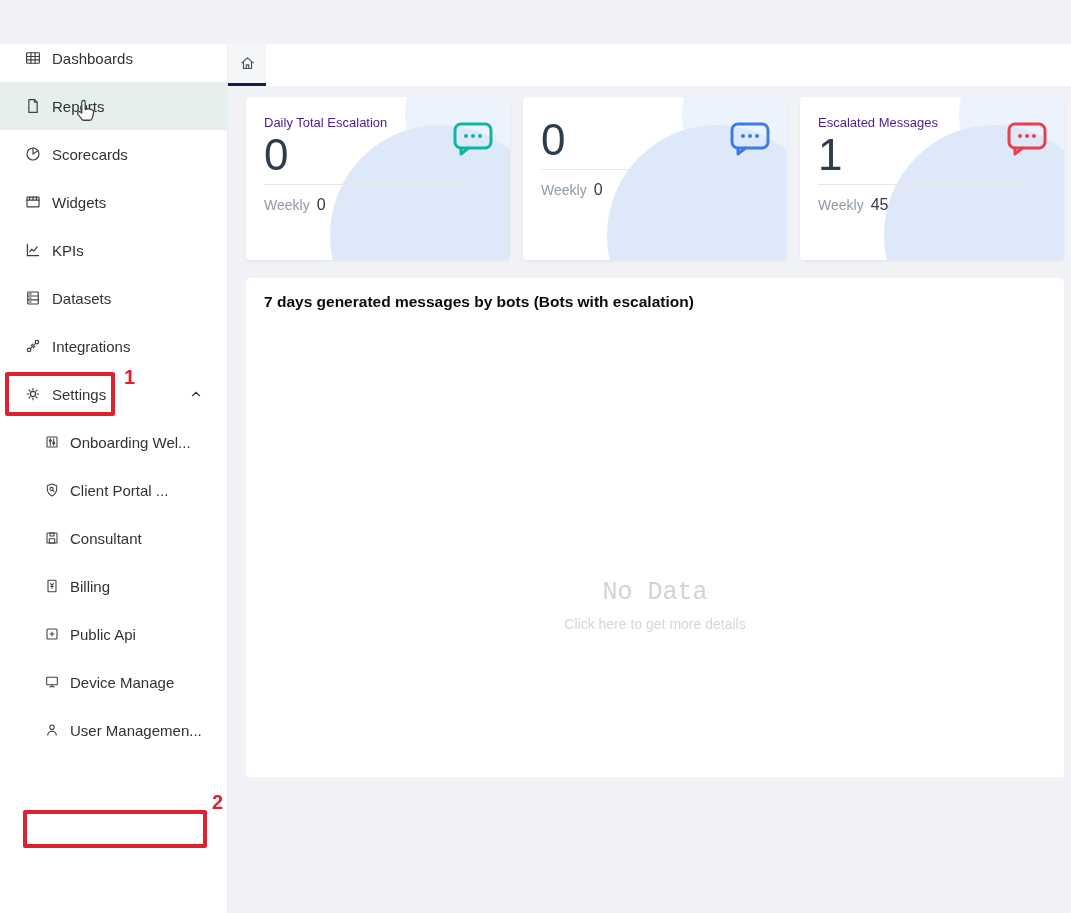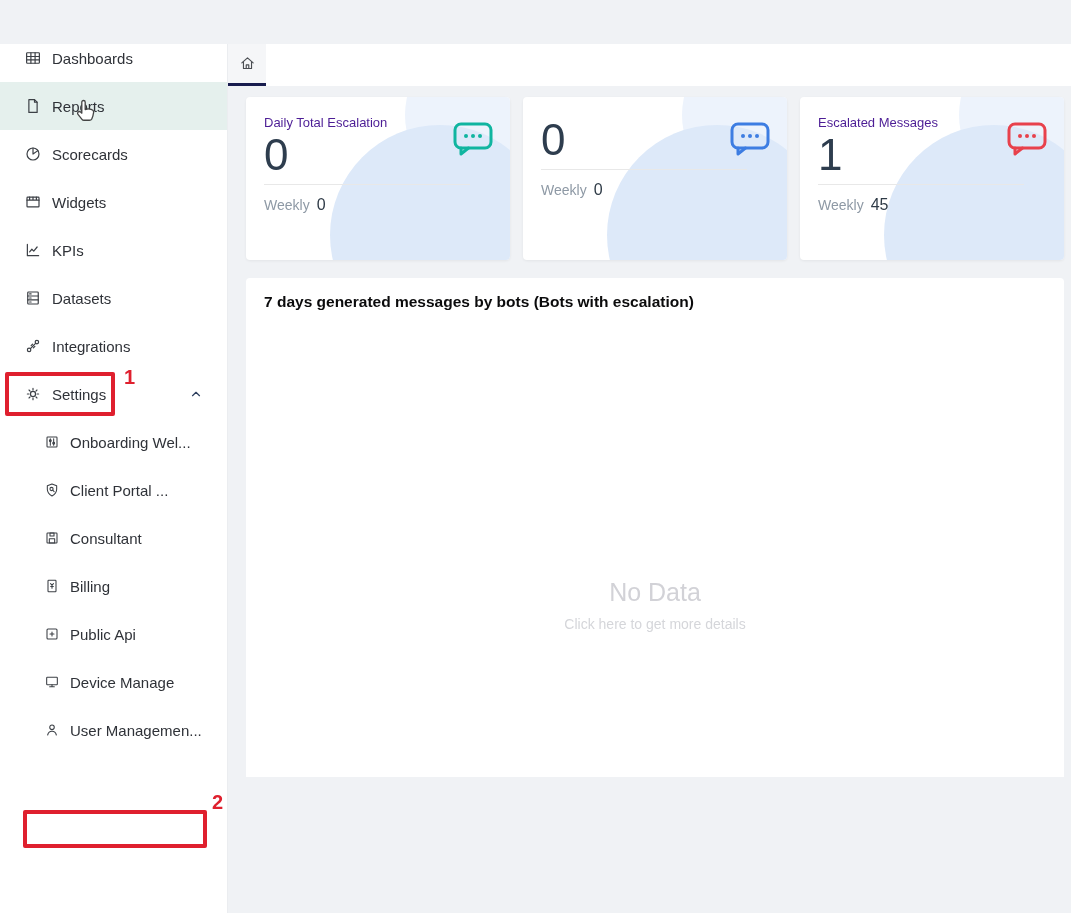--- a/index.html
+++ b/index.html
@@ -48,21 +48,21 @@
   .card-value { font-size:44px; color:#2e3d4e; line-height:1.05; margin-top:2px; }
   .card-divider { width:206px; height:1px; background:#e8e8e8; margin-top:6px; }
   .card-weekly { margin-top:11px; font-size:14px; color:#8e99a5; display:flex; align-items:baseline; gap:7px; }
   .card-weekly .wval { font-size:16px; color:#2f3b47; }
   .bubble { position:absolute; top:24px; right:16px; width:42px; height:36px; }
   .bubble svg { width:100%; height:100%; }
 
   .panel { position:absolute; top:192px; left:18px; width:818px; height:499px; background:#ffffff; border-radius:4px 4px 0 0; }
   .panel-title { padding:15px 18px 0 18px; font-size:15.5px; font-weight:bold; color:#0b0b0c; }
   .nodata { position:absolute; top:300px; left:0; width:100%; text-align:center; }
-  .nodata-main { font-size:25px; color:#d2d2d7; }
+  .nodata-main { font-size:25px; color:#d2d2d7;font-family:Liberation Mono, monospace; }
   .nodata-hint { margin-top:9px; font-size:14px; color:#d5d6da; cursor:pointer; }
 
   
   .anno-box { position:absolute; border:4px solid #df202e; border-radius:2px; pointer-events:none; }
   .box1 { left:5px; top:372px; width:110px; height:44px; }
   .box2 { left:23px; top:810px; width:184px; height:38px; }
   .anno-label { position:absolute; color:#df202e; font-weight:bold; font-size:20px; pointer-events:none; }
   .lbl1 { left:124px; top:366px; }
   .lbl2 { left:212px; top:791px; }
   .cursor { position:absolute; left:74px; top:98px; width:26px; height:28px; pointer-events:none; }

